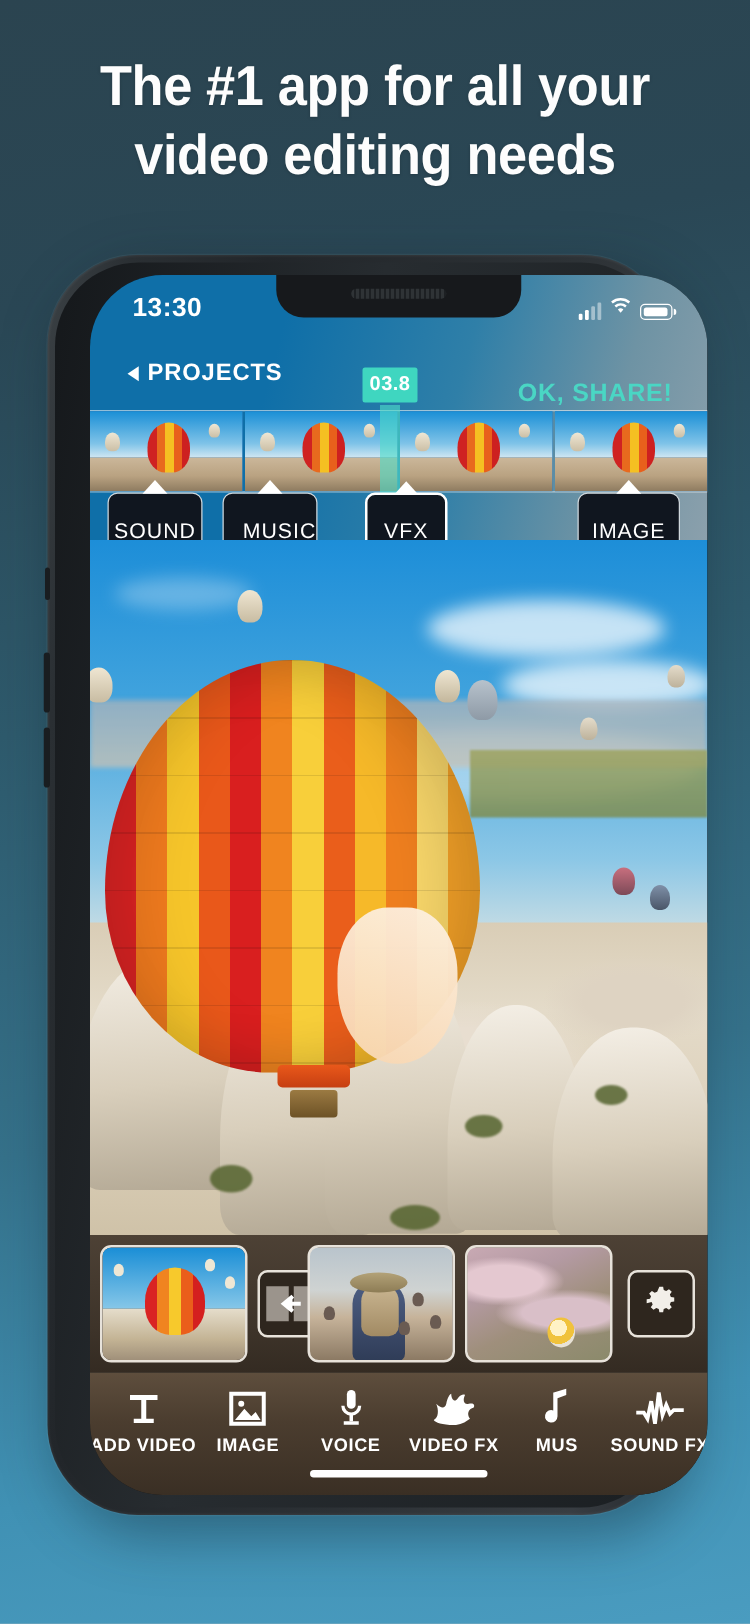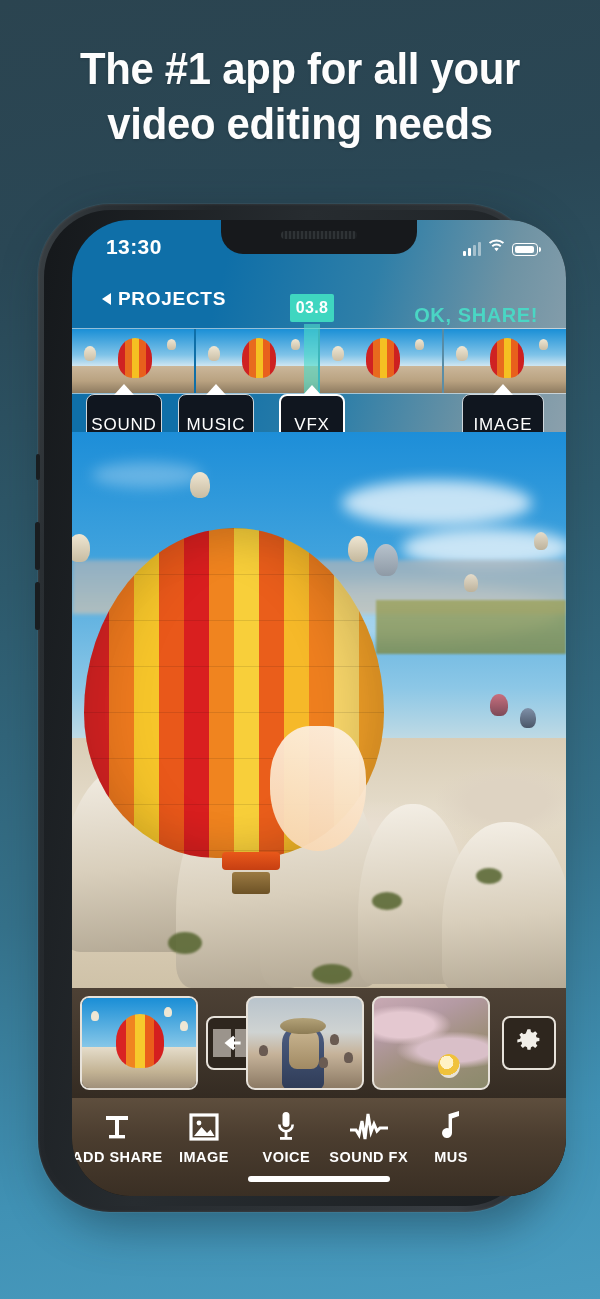--- a/index.html
+++ b/index.html
@@ -367,25 +367,25 @@
         </div>
       </div>
       <div class="playhead"></div>
       <div class="time-badge">03.8</div>
 
       <div class="chips">
         <div class="chip" style="left:14px; width:76px;">
           <span class="nub"></span>
           <span>SOUND</span>
         </div>
-        <div class="chip" style="left:106px; width:76px;">
+        <div class="chip" style="left:106px; width:76px;justify-content:flex-end;">
           <span class="nub"></span>
           <span>MUSIC</span>
         </div>
-        <div class="chip sel" style="left:207px; width:66px;">
+        <div class="chip sel" style="left:220px; width:66px;">
           <span class="nub"></span>
           <span>VFX</span>
         </div>
         <div class="chip" style="left:390px; width:82px;">
           <span class="nub"></span>
           <span>IMAGE</span>
         </div>
       </div>
     </div>
 
@@ -474,21 +474,21 @@
     <div class="toolbar">
       <div class="tb-items">
         <div class="tb-item">
           <span class="tb-icon">
             <svg width="30" height="30" viewBox="0 0 30 30" fill="#fff">
               <rect x="4" y="4" width="22" height="4"></rect>
                 <rect x="13" y="4" width="4" height="22"></rect>
               <rect x="7" y="23" width="16" height="3.4"></rect>
             </svg>
           </span>
-          <span class="tb-label">ADD SHARE</span>
+          <span class="tb-label">ADD VIDEO</span>
         </div>
 
         <div class="tb-item">
           <span class="tb-icon">
             <svg width="32" height="30" viewBox="0 0 32 30" fill="none">
               <rect x="3" y="3" width="26" height="24" stroke="#fff" stroke-width="3.2"></rect>
               <circle cx="11" cy="11" r="2.4" fill="#fff"></circle>
               <path d="M6 24 L13.5 15 L19 21 L22.5 17.5 L26.5 24 Z" fill="#fff"></path>
             </svg>
           </span>
@@ -500,36 +500,44 @@
             <svg width="26" height="32" viewBox="0 0 26 32" fill="#fff">
               <rect x="9.5" y="2" width="7" height="15" rx="3.5"></rect>
               <path d="M5 14.5a8 8 0 0 0 16 0h-2.6a5.4 5.4 0 0 1-10.8 0z"></path>
               <rect x="11.6" y="22" width="2.8" height="5"></rect>
               <rect x="7" y="27" width="12" height="2.8"></rect>
             </svg>
           </span>
           <span class="tb-label">VOICE</span>
         </div>
 
+        <div class="tb-item">
+          <span class="tb-icon">
+            <svg width="36" height="28" viewBox="0 0 36 28" fill="#fff">
+              <path d="M18 26 C9 26 3 24 2 22 C6 20 6 14 4 9 C8 13 11 13 12 9 C13 4 15 1 16 1 C16 6 19 8 21 5 C23 2 26 1 27 2 C25 6 26 10 30 9 C34 8 35 10 34 12 C30 13 28 17 31 21 C27 24 23 26 18 26 Z"></path>
+            </svg>
+          </span>
+          <span class="tb-label">VIDEO FX</span>
+        </div>
+
+        <div class="tb-item">
+          <span class="tb-icon">
+            <svg width="24" height="32" viewBox="0 0 24 32" fill="#fff">
+              <path d="M10 4 L20 1 V6 L13 8.5 V23 a5 5 0 1 1 -3.4 -4.7 V4 Z"></path>
+            </svg>
+          </span>
+          <span class="tb-label">MUS</span>
+        </div>
 
         <div class="tb-item">
           <span class="tb-icon">
             <svg width="40" height="30" viewBox="0 0 40 30" fill="none" stroke="#fff" stroke-width="3" stroke-linejoin="miter" stroke-linecap="butt">
               <path d="M1 18 H7 L10 23 L13 9 L16 27 L19 2 L22 20 L25 12 L28 19 L31 16 H39"></path>
             </svg>
           </span>
           <span class="tb-label">SOUND FX</span>
         </div>
-
-        <div class="tb-item">
-          <span class="tb-icon">
-            <svg width="24" height="32" viewBox="0 0 24 32" fill="#fff">
-              <path d="M10 4 L20 1 V6 L13 8.5 V23 a5 5 0 1 1 -3.4 -4.7 V4 Z"></path>
-            </svg>
-          </span>
-          <span class="tb-label">MUS</span>
-        </div>
       </div>
       <div class="home-ind"></div>
     </div>
 
   </div>
 </div>
 
 </body></html>

